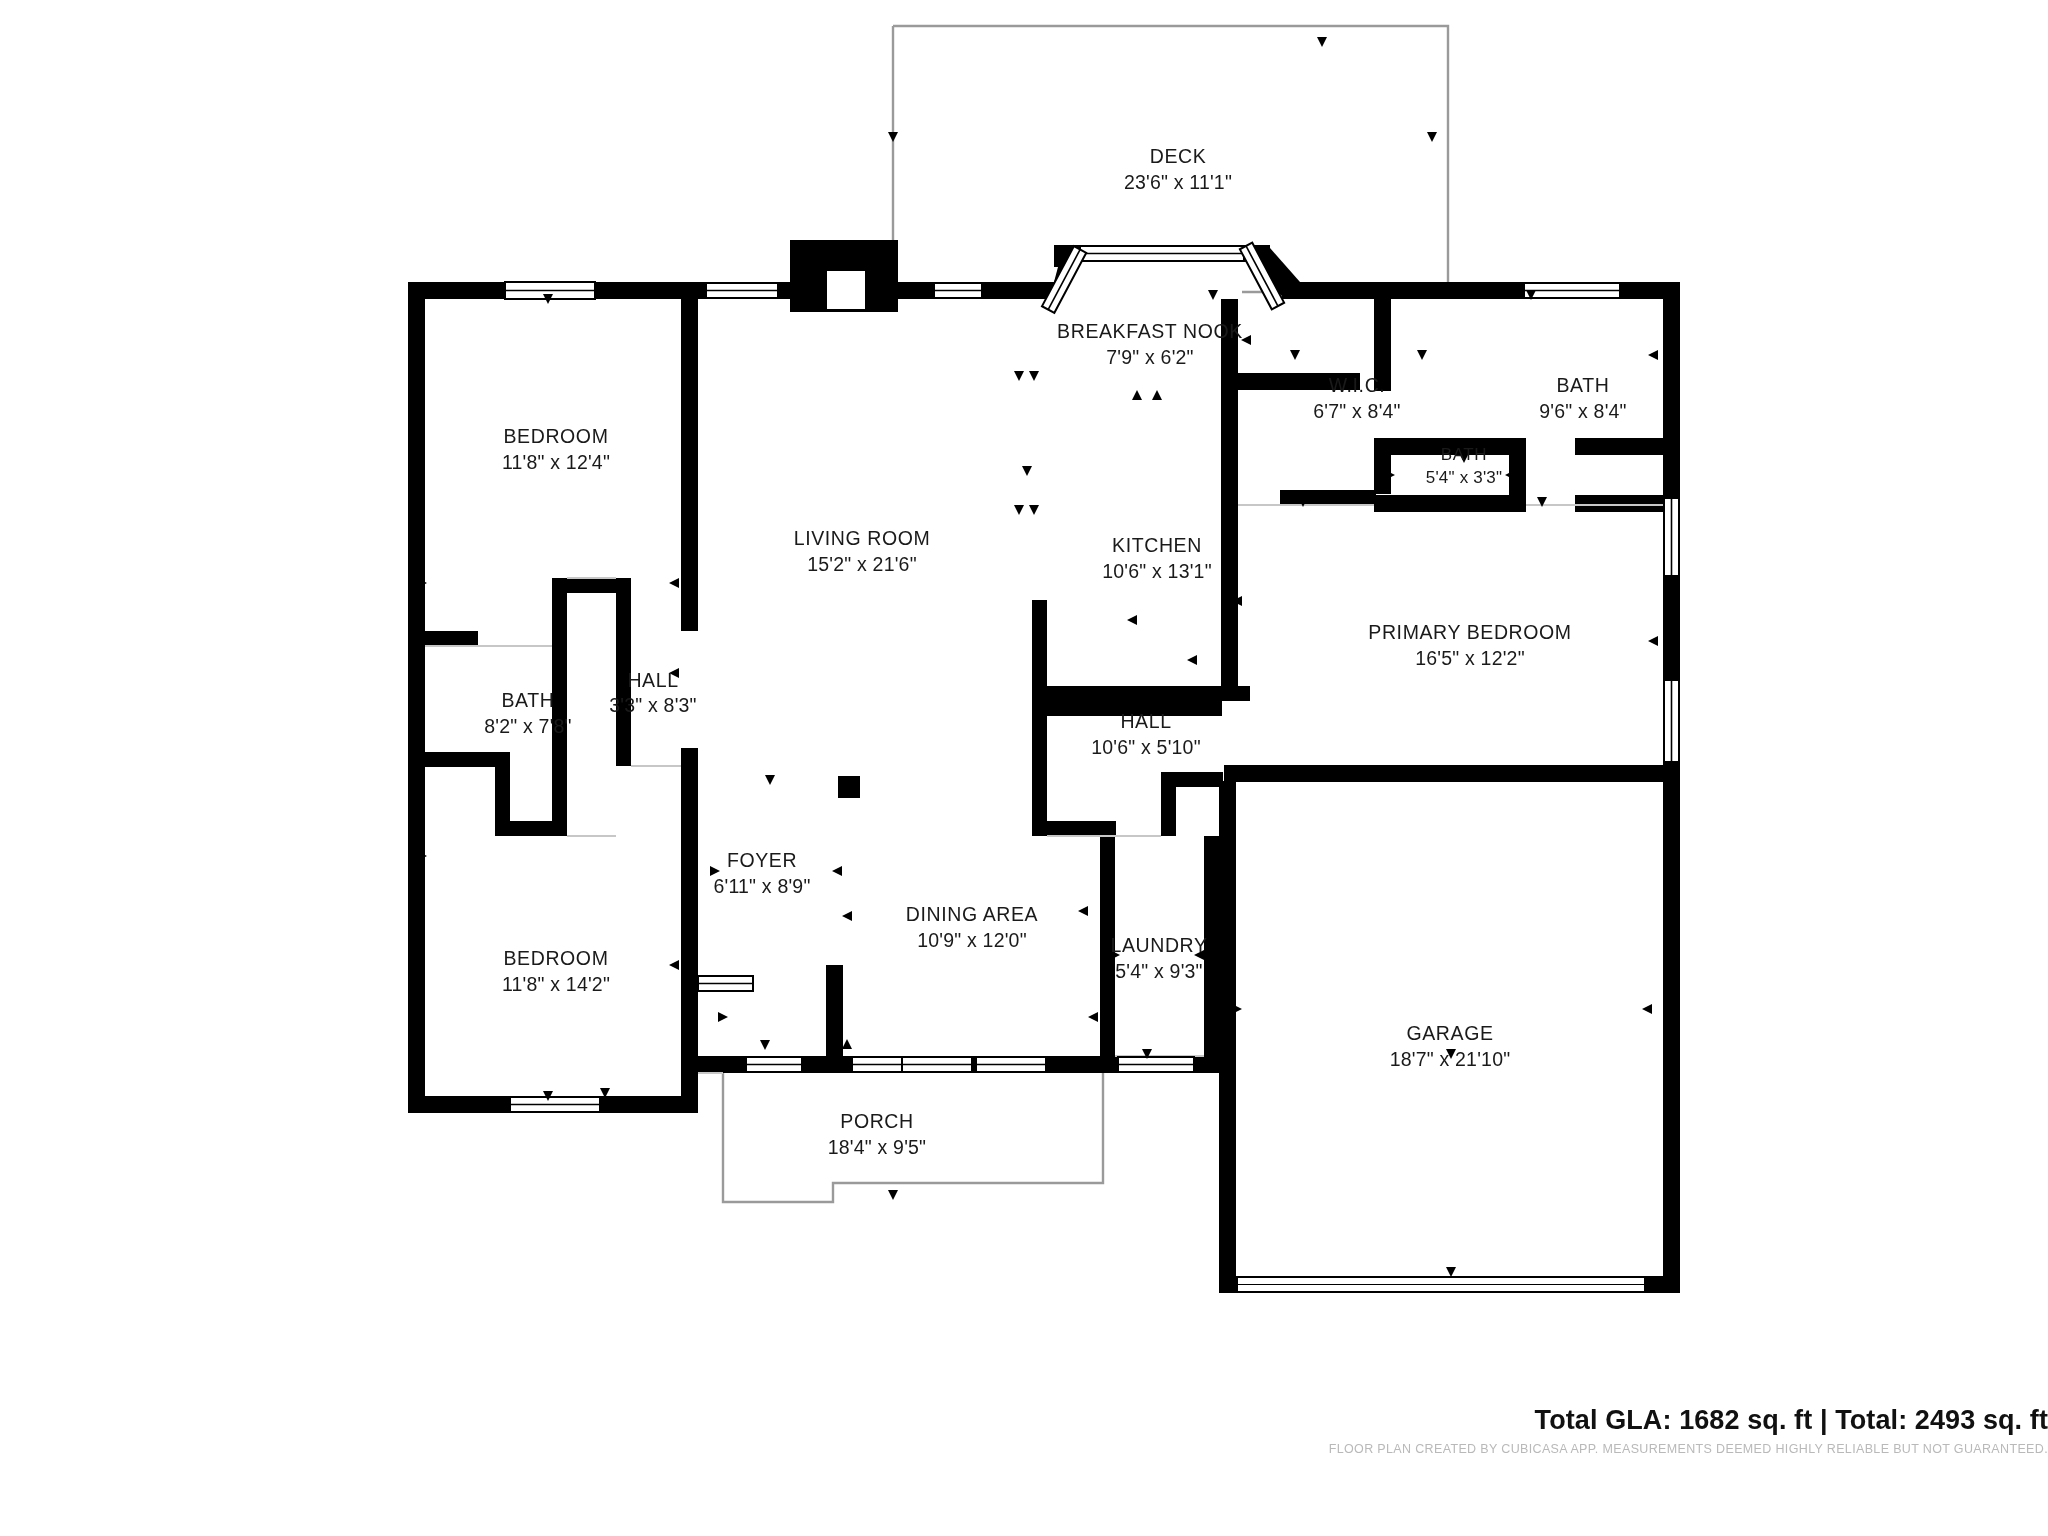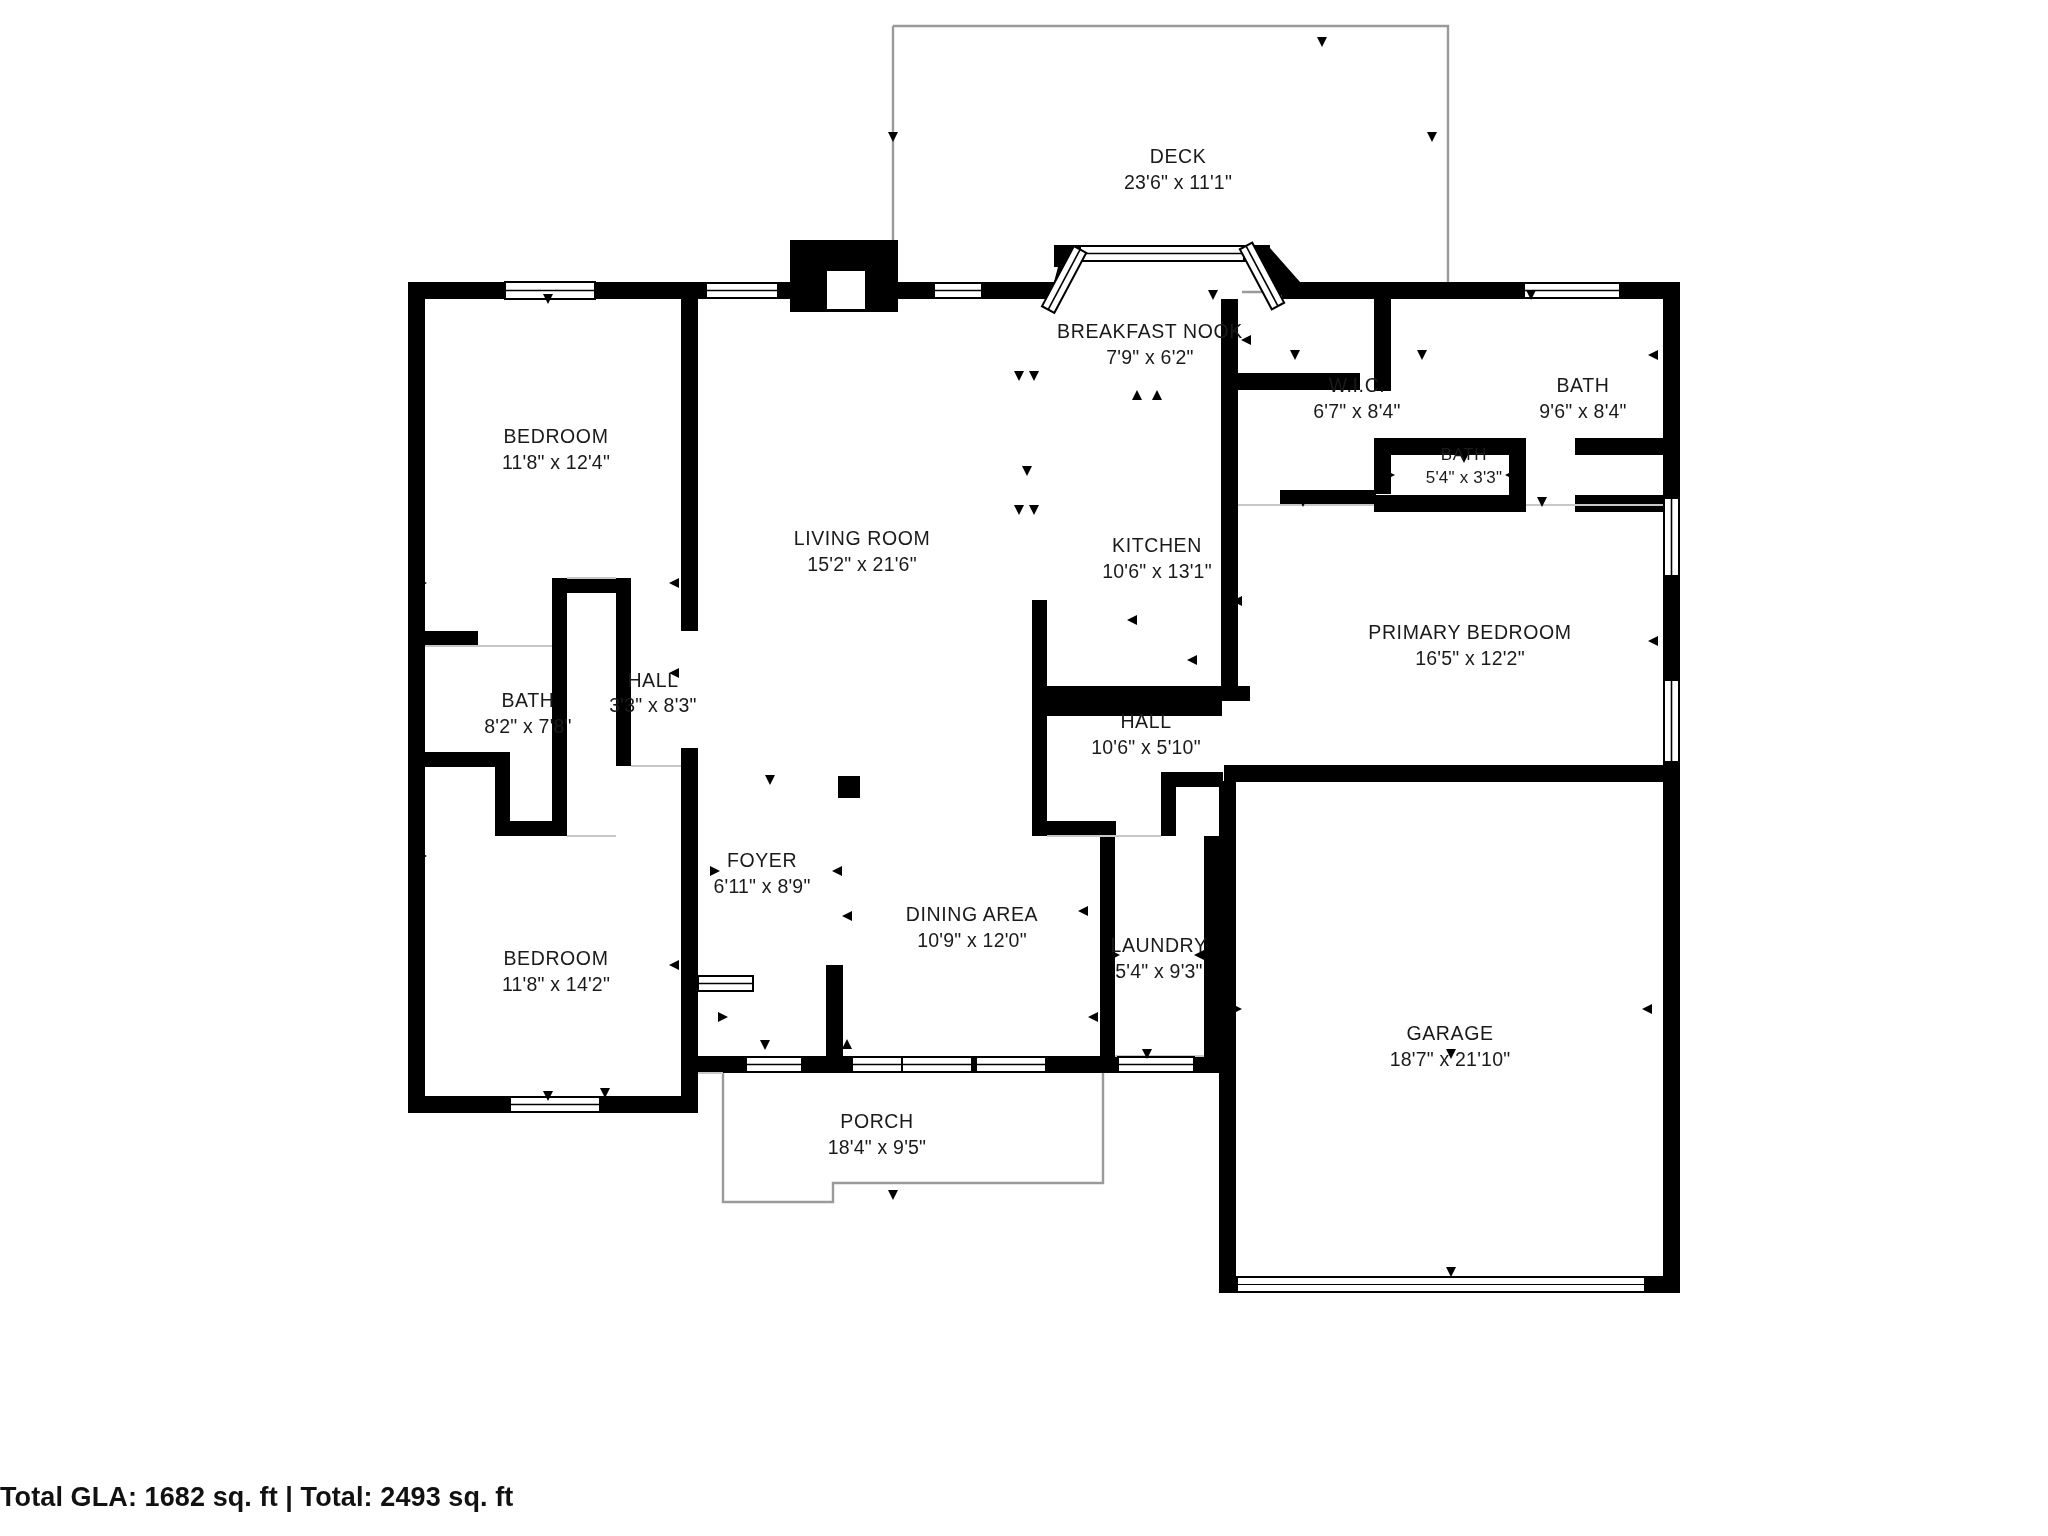--- a/index.html
+++ b/index.html
@@ -46,22 +46,22 @@
   .rm-name-sm {
     font-size: 17px;
   }
   .rm-dim-sm {
     font-size: 17px;
   }
   #footer {
     position: absolute;
     left: 0;
     right: 0;
-    top: 1482px;
-    text-align: left;
+    top: 1405px;
+    text-align: right;
   }
   .foot-total {
     font-family: "Liberation Sans", sans-serif;
     font-weight: bold;
     font-size: 27px;
     color: #111111;
     letter-spacing: 0.1px;
     margin: 0 0 6px 0;
   }
   .foot-sub {
@@ -455,15 +455,16 @@
       <g>
         <text class="rm-name" x="877" y="1128">PORCH</text>
         <text class="rm-dim" x="877" y="1154">18'4" x 9'5"</text>
       </g>
     </g>
 
   </svg>
 
   <div id="footer">
     <p class="foot-total">Total GLA: 1682 sq. ft  |  Total: 2493 sq. ft</p>
+    <p class="foot-credit">FLOOR PLAN CREATED BY CUBICASA APP. MEASUREMENTS DEEMED HIGHLY RELIABLE BUT NOT GUARANTEED.</p>
   </div>
 
 </div>
 
 </body></html>

